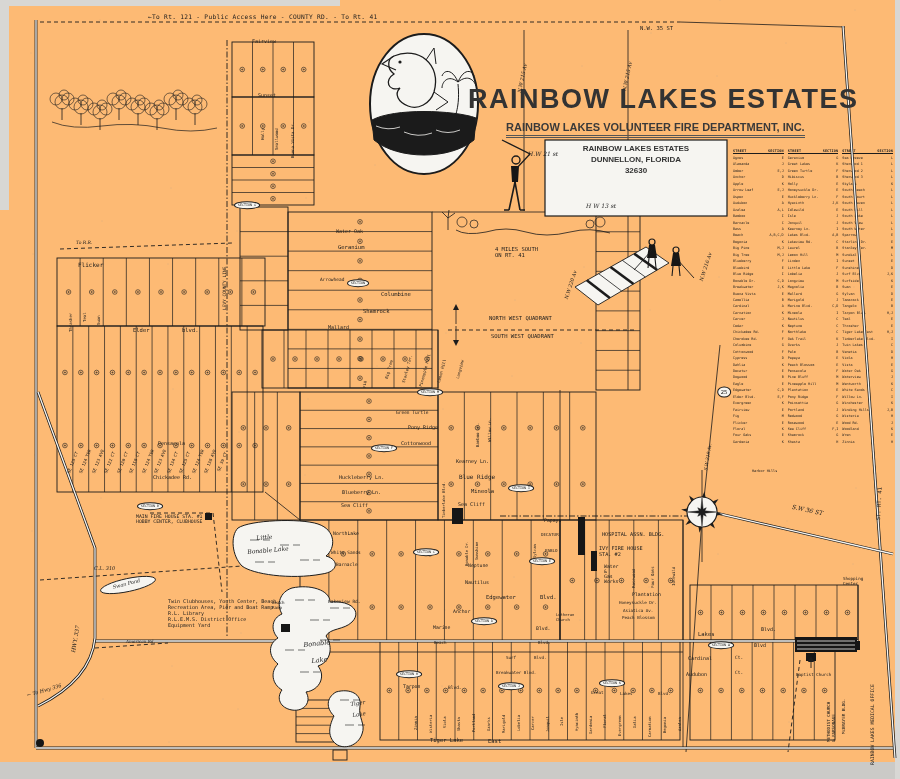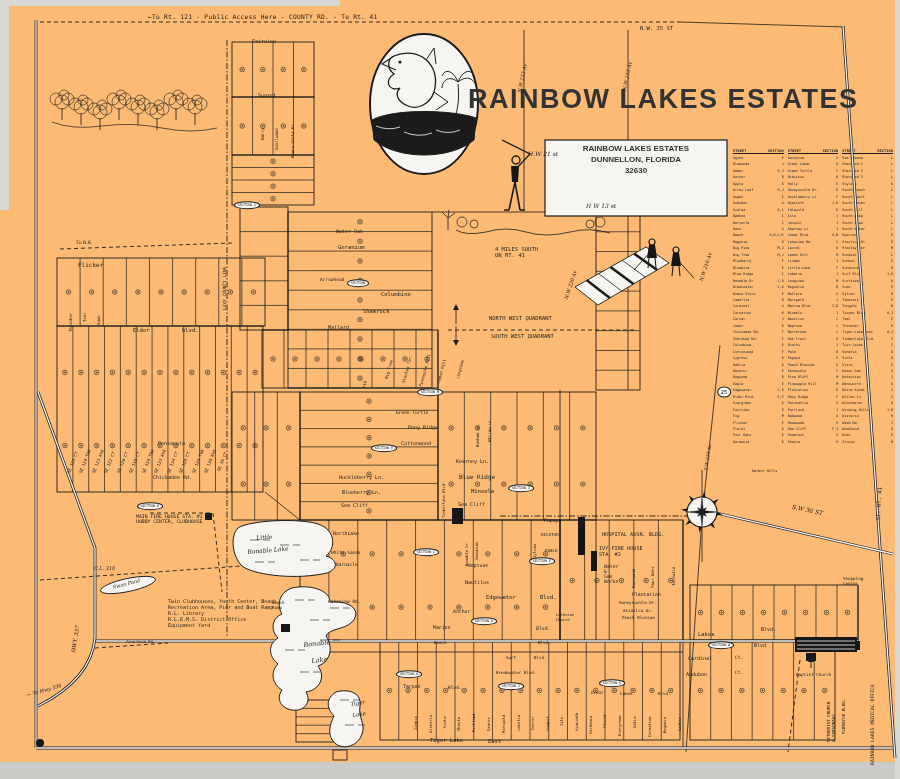--- a/index.html
+++ b/index.html
@@ -1235,20 +1235,21 @@
       <path stroke-width="0.9" d="M652,250 l-18,20" fill="none" stroke="#1c1c1c"></path>
       <circle cx="676" cy="250" r="3" fill="none" stroke="#1c1c1c" stroke-width="1.2"></circle>
       <polygon points="673,253 679,253 681,266 671,266" fill="#161616"></polygon>
       <path stroke-width="1.1" d="M673,266 l-1,10 M679,266 l1,10" fill="none" stroke="#1c1c1c"></path>
       <path stroke-width="0.9" d="M676,258 l18,20" fill="none" stroke="#1c1c1c"></path>
     </svg>
 
   <div id="hdr">
     <div id="topnote">←To Rt. 121 - Public Access Here - COUNTY RD. - To Rt. 41</div>
     <div id="title">RAINBOW LAKES ESTATES</div>
+    <div id="subtitle">RAINBOW LAKES VOLUNTEER FIRE DEPARTMENT, INC.</div>
     <div id="addr" style="white-space:pre-line">RAINBOW LAKES ESTATES
 DUNNELLON, FLORIDA
 32630</div>
   </div>
 
   <div id="labels">
       <div class="lb" style="left: 252px; top: 38px; font-size: 5px; white-space: pre;">Fairview</div>
       <div class="lb" style="left: 258px; top: 92px; font-size: 5px; white-space: pre;">Sunset</div>
       <div class="lb" style="left: 260px; top: 140px; font-size: 4px; transform: rotate(-90deg); white-space: pre;">Holly</div>
       <div class="lb" style="left: 274px; top: 150px; font-size: 4px; transform: rotate(-90deg); white-space: pre;">Smallwood</div>

